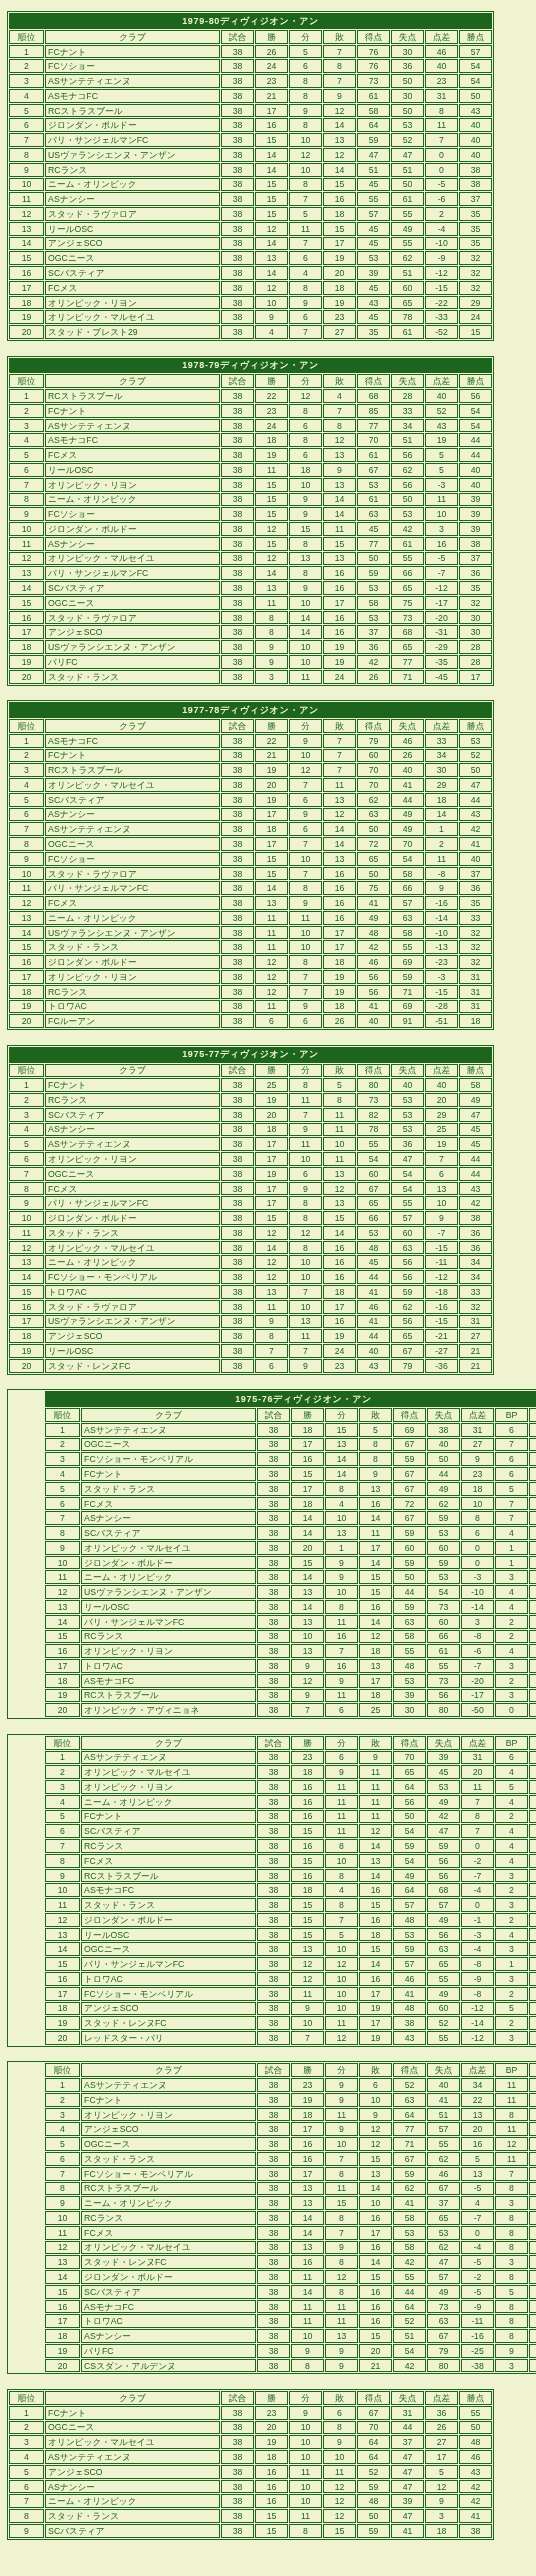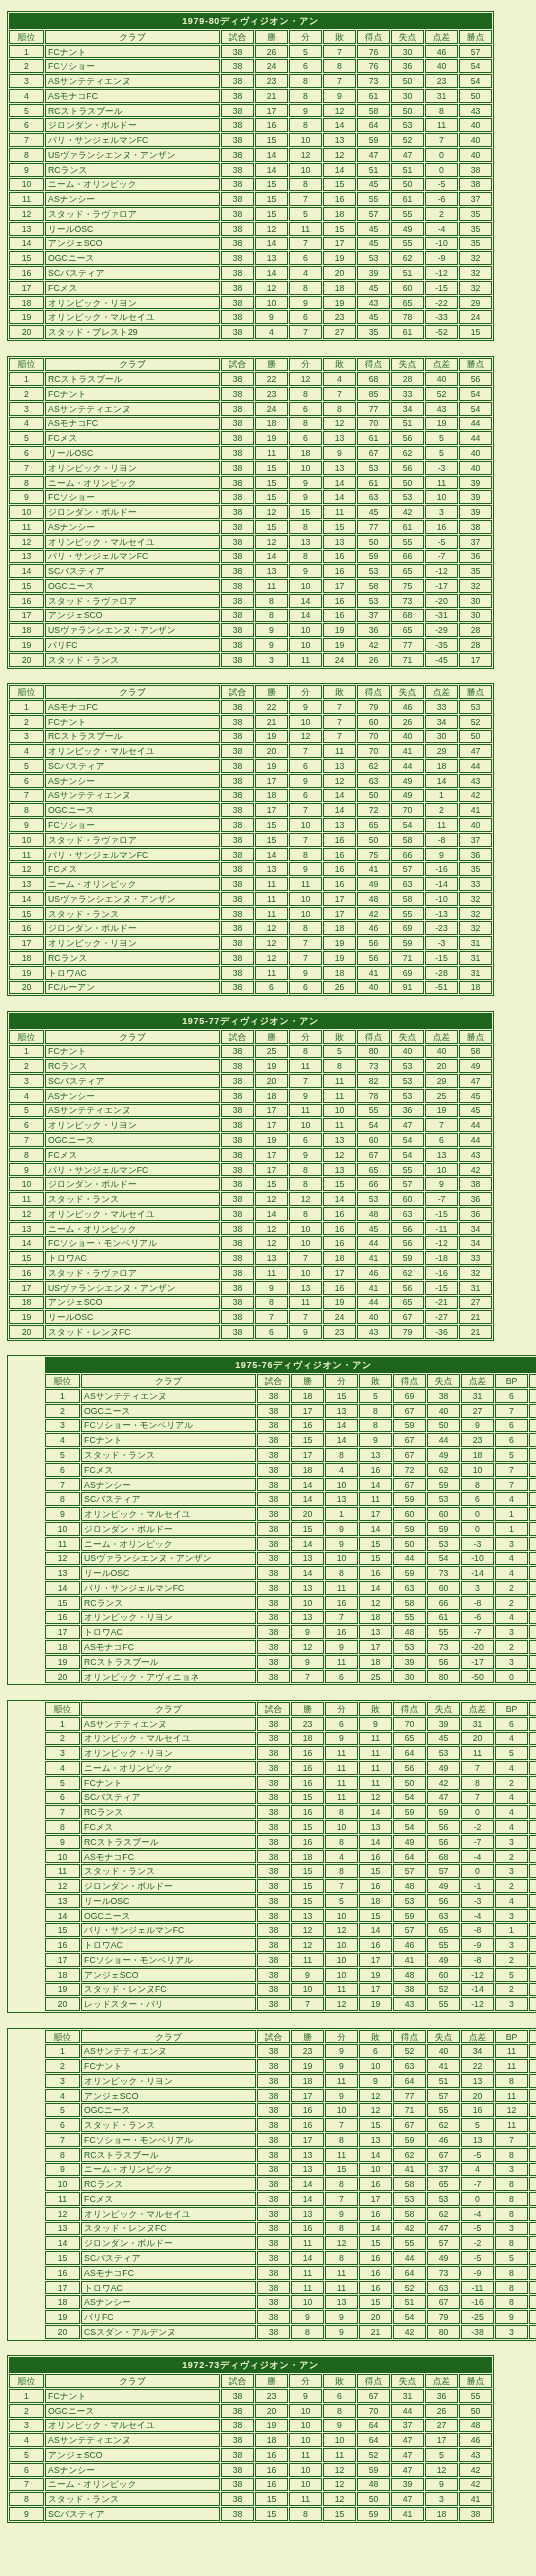--- a/index.html
+++ b/index.html
@@ -325,20 +325,23 @@
         <col style="width: 33px;">
         <col style="width: 33px;">
         <col style="width: 33px;">
         <col style="width: 33px;">
         <col style="width: 33px;">
         <col style="width: 33px;">
         <col style="width: 33px;">
         <col style="width: 33px;">
       </colgroup>
       <thead>
+        <tr>
+          <th colspan="10" class="title">1978-79ディヴィジオン・アン</th>
+        </tr>
         <tr class="cols">
           <th>順位</th>
           <th>クラブ</th>
           <th>試合</th>
           <th>勝</th>
           <th>分</th>
           <th>敗</th>
           <th>得点</th>
           <th>失点</th>
           <th>点差</th>
@@ -595,20 +598,23 @@
         <col style="width: 33px;">
         <col style="width: 33px;">
         <col style="width: 33px;">
         <col style="width: 33px;">
         <col style="width: 33px;">
         <col style="width: 33px;">
         <col style="width: 33px;">
         <col style="width: 33px;">
       </colgroup>
       <thead>
+        <tr>
+          <th colspan="10" class="title">1977-78ディヴィジオン・アン</th>
+        </tr>
         <tr class="cols">
           <th>順位</th>
           <th>クラブ</th>
           <th>試合</th>
           <th>勝</th>
           <th>分</th>
           <th>敗</th>
           <th>得点</th>
           <th>失点</th>
           <th>点差</th>
@@ -2017,23 +2023,20 @@
         <col style="width: 33px;">
         <col style="width: 33px;">
         <col style="width: 33px;">
         <col style="width: 33px;">
         <col style="width: 33px;">
         <col style="width: 33px;">
         <col style="width: 33px;">
         <col style="width: 33px;">
       </colgroup>
       <thead>
-        <tr>
-          <th colspan="10" class="title">1972-73ディヴィジオン・アン</th>
-        </tr>
         <tr class="cols">
           <th>順位</th>
           <th>クラブ</th>
           <th>試合</th>
           <th>勝</th>
           <th>分</th>
           <th>敗</th>
           <th>得点</th>
           <th>失点</th>
           <th>点差</th>

